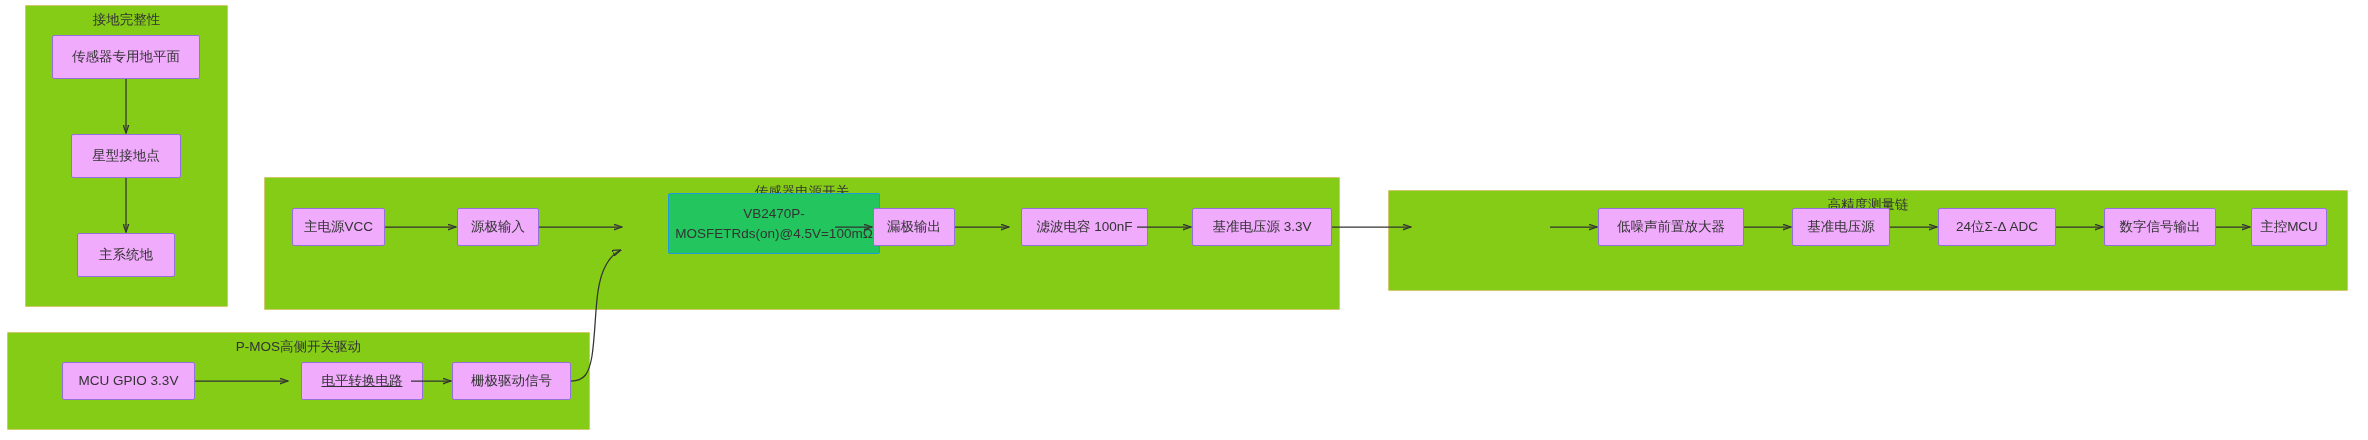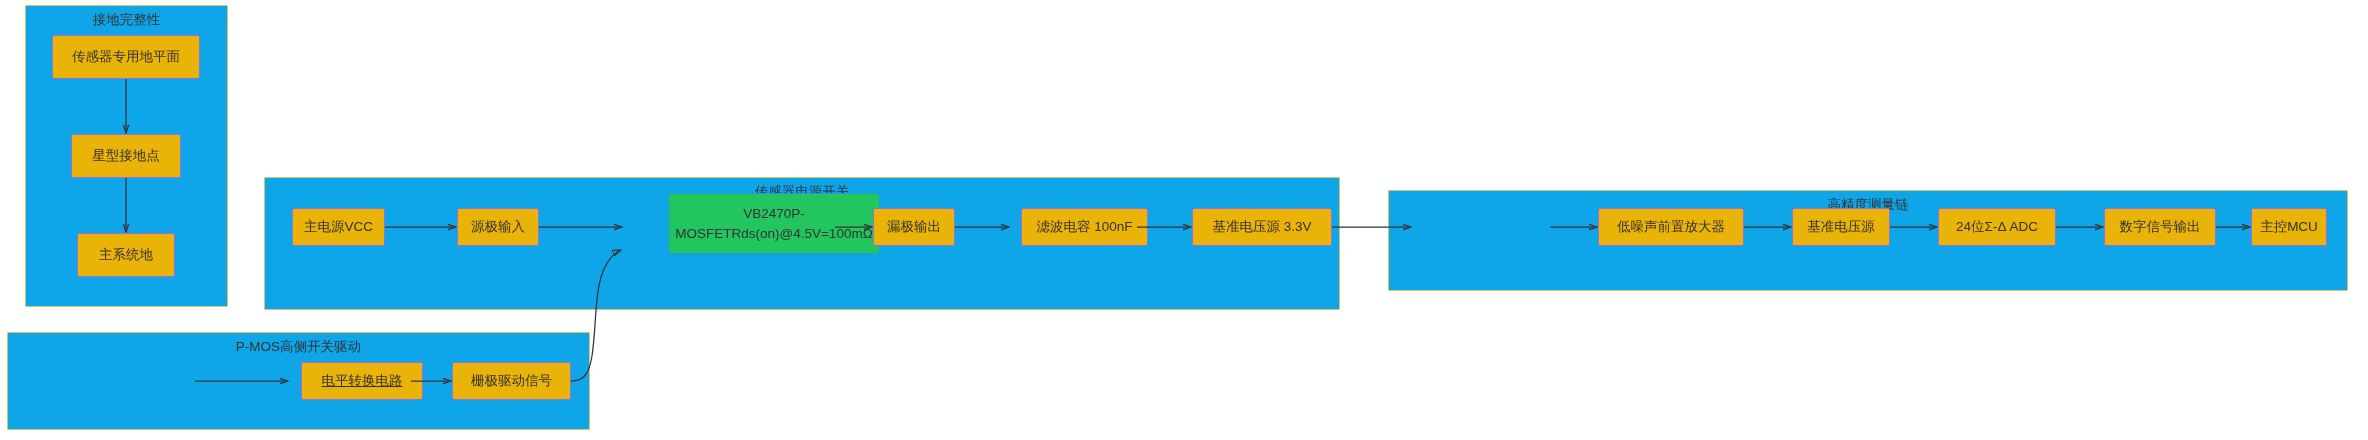--- a/index.html
+++ b/index.html
@@ -12,39 +12,39 @@
   }
   #canvas {
     position: relative;
     width: 2368px;
     height: 440px;
     background: #ffffff;
     overflow: hidden;
   }
   .group {
     position: absolute;
-    background: #0ea5e9;
+    background: #84cc16;
     border: 1.3px solid #cfc96b;
     border-radius: 1px;
     box-sizing: border-box;
   }
   .group-title {
     position: absolute;
     left: 0;
     right: 0;
     top: 6px;
     text-align: center;
     font-size: 13.5px;
     color: #333333;
     line-height: 1.25;
     white-space: nowrap;
   }
   .node {
     position: absolute;
-    background: #eab308;
+    background: #f0abfc;
     border: 1.2px solid #9370db;
     border-radius: 2px;
     box-sizing: border-box;
     display: flex;
     align-items: center;
     justify-content: center;
     text-align: center;
     font-size: 13.5px;
     color: #333333;
     line-height: 1.45;
@@ -146,20 +146,23 @@
   </div>
 
   <div class="node" style="left:2251px; top:208px; width:76px; height:38px;">
     <span class="line">主控MCU</span>
   </div>
 
   <div class="group" style="left:7px; top:332px; width:583px; height:98px;">
     <div class="group-title">P-MOS高侧开关驱动</div>
   </div>
 
+  <div class="node" style="left:62px; top:362px; width:133px; height:38px;">
+    <span class="line">MCU GPIO 3.3V</span>
+  </div>
 
   <div class="node" style="left:301px; top:362px; width:122px; height:38px;text-decoration:underline;">
     <span class="line">电平转换电路</span>
   </div>
 
   <div class="node" style="left:452px; top:362px; width:119px; height:38px;">
     <span class="line">栅极驱动信号</span>
   </div>
 
   <svg class="edges" viewBox="0 0 2368 440" xmlns="http://www.w3.org/2000/svg">

